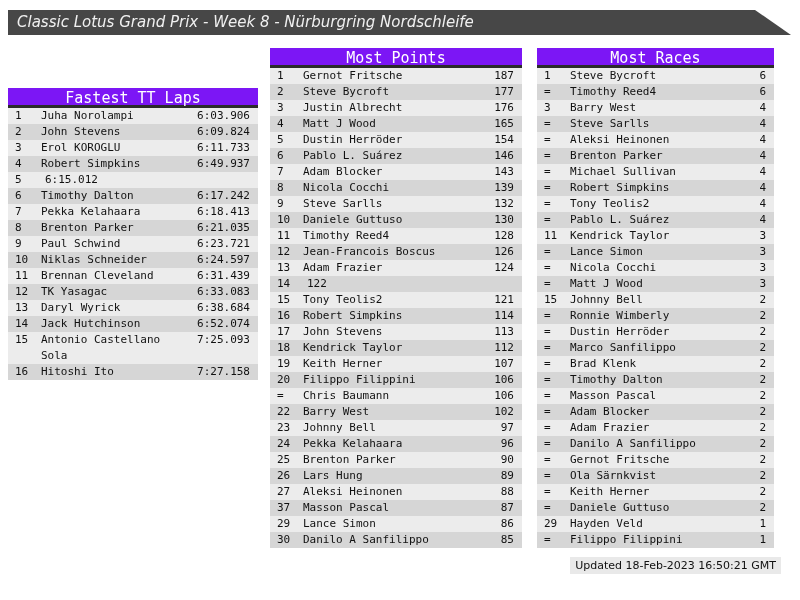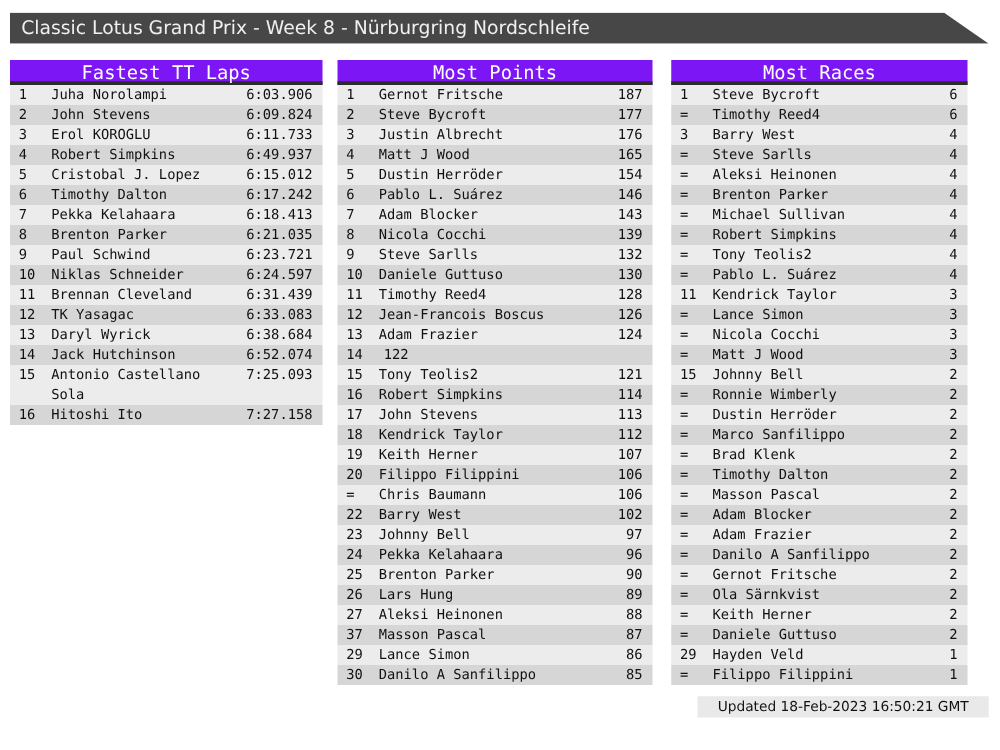--- a/index.html
+++ b/index.html
@@ -5,24 +5,25 @@
   * { margin:0; padding:0; box-sizing:border-box; }
   html,body { width:800px; height:600px; background:#ffffff; overflow:hidden; }
   body { position:relative; font-family:"DejaVu Sans Mono", monospace; }
 
   .topbar {
     position:absolute; left:8px; top:10px; width:783px; height:25px;
     background:var(--topbar,#474747); color:var(--title-text,#f0f0f0);
     font-family:"DejaVu Sans", sans-serif; font-size:15px; line-height:25px;
     padding-left:9px;
     clip-path:polygon(0 0, calc(100% - 36px) 0, 100% 100%, 0 100%);
+    font-style:italic;
   }
 
   .board { position:absolute; top:48px; }
-  #board-0 { left:8px;   width:250px; }
+  #board-0 { left:8px;   width:250px;margin-top:40px; }
   #board-1 { left:270px; width:252px; }
   #board-2 { left:537px; width:237px; }
 
   .board-title {
     height:20px; line-height:20px; text-align:center;
     background:var(--accent,#7c16f5); color:#ffffff; font-size:15px;
     border-bottom:3px solid var(--header-line,#2b2b2b);
   }
 
   .row {
@@ -30,23 +31,23 @@
     min-height:16px; line-height:16px; font-size:11px;
     color:var(--row-text,#111111); padding-right:8px;
   }
   .row.odd  { background:var(--row-light,#ececec); }
   .row.even { background:var(--row-dark,#d6d6d6); }
   .rank  { flex:0 0 33px; padding-left:7px; }
   .name  { flex:1 1 auto; }
   .value { flex:0 0 auto; margin-left:4px; white-space:nowrap; }
 
   .footer {
-    position:absolute; top:557px; right:9px;
+    position:absolute; top:557px; right:19px;
     background:var(--footer-bg,#e9e9e9); color:#111111;
-    font-family:"DejaVu Sans", sans-serif; font-size:11px; padding:2px 16px;
+    font-family:"DejaVu Sans", sans-serif; font-size:11px; padding:2px 5px;
   }
 </style>
 </head>
 <body>
 
 <div class="topbar">
   <span>Classic Lotus Grand Prix - Week 8 - Nürburgring Nordschleife</span>
 </div>
 
 <section class="board" id="board-0">
@@ -67,21 +68,20 @@
         <span class="name">Erol KOROGLU</span>
         <span class="value">6:11.733</span>
       </div>
       <div class="row even">
         <span class="rank">4</span>
         <span class="name">Robert Simpkins</span>
         <span class="value">6:49.937</span>
       </div>
       <div class="row odd">
         <span class="rank">5</span>
-        <span class="name">Cristobal J. Lopez</span>
         <span class="value">6:15.012</span>
       </div>
       <div class="row even">
         <span class="rank">6</span>
         <span class="name">Timothy Dalton</span>
         <span class="value">6:17.242</span>
       </div>
       <div class="row odd">
         <span class="rank">7</span>
         <span class="name">Pekka Kelahaara</span>

